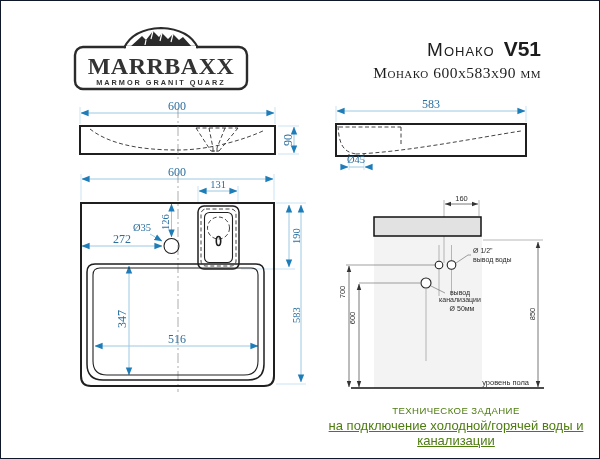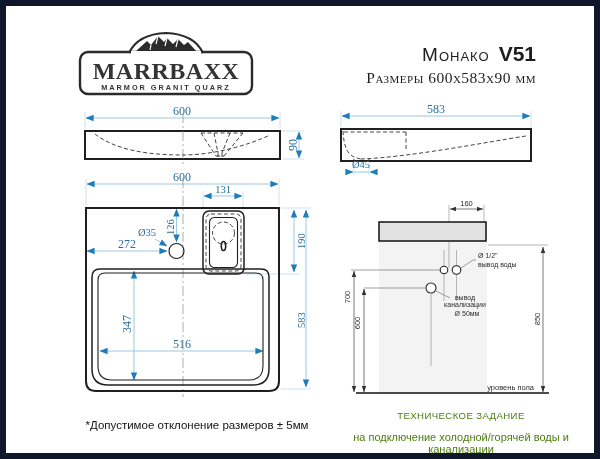--- a/index.html
+++ b/index.html
@@ -1,16 +1,16 @@
 <!DOCTYPE html>
 <html><head>
 <meta charset="utf-8">
 <style>
   html,body{margin:0;padding:0;background:#fff;}
-  .page{position:relative;width:600px;height:459px;background:#ffffff;border:6px solid #0f172a;box-sizing:border-box;overflow:hidden;font-family:"Liberation Sans",sans-serif;}
+  .page{position:relative;width:600px;height:459px;background:#ffffff;border:1px solid #0f172a;box-sizing:border-box;overflow:hidden;font-family:"Liberation Sans",sans-serif;}
   .abs{position:absolute;}
 
   
   .title-block{position:absolute;top:36px;right:58px;text-align:right;color:#1d1d1d;}
   .model-line{font-family:Liberation Sans, sans-serif;font-variant:small-caps;font-size:19px;letter-spacing:1px;}
   .model-code{font-weight:bold;font-size:21px;margin-left:9px;letter-spacing:0;}
   .size-line{font-family:"Liberation Serif",serif;font-variant:small-caps;font-size:15.5px;margin-top:3px;letter-spacing:0.5px;}
 
   
   svg{overflow:visible;}
@@ -27,21 +27,21 @@
   .kdim{stroke:#555;stroke-width:0.8;fill:none;}
   .kthin{stroke:#9a9a9a;stroke-width:0.7;fill:none;}
   .klead{stroke:#777;stroke-width:0.7;fill:none;}
   .ktxt{fill:#2b2b2b;font-family:"Liberation Sans",sans-serif;font-size:7.5px;}
   .ktxt.note{font-size:7px;}
 
   
   .tolerance{position:absolute;left:58px;top:413px;width:266px;text-align:center;font-size:11.5px;color:#141414;}
   .spec{position:absolute;left:326px;top:404px;width:258px;text-align:center;color:#4d7c0f;}
   .spec-title{font-size:9.6px;letter-spacing:0.4px;}
-  .spec-sub{font-size:11px;margin-top:10px;}
+  .spec-sub{font-size:13px;margin-top:2px;text-decoration:underline;}
 </style>
 </head>
 <body>
 
 <div class="page">
 
   <svg width="0" height="0" class="abs">
     <defs>
       <marker id="arrB" viewBox="0 0 10 10" refX="9.5" refY="5" markerWidth="8" markerHeight="8" orient="auto-start-reverse" markerUnits="userSpaceOnUse">
           <path d="M0,1 L10,5 L0,9 Z" fill="#1e7db8"></path>
@@ -59,21 +59,21 @@
     <rect x="2" y="20" width="172" height="42" rx="8" fill="none" stroke="#2b2b2b" stroke-width="2.4"></rect>
     <path d="M53,20.5 H123" stroke="#ffffff" stroke-width="3"></path>
     <text x="88" y="47" text-anchor="middle" font-family="Liberation Serif, serif" font-weight="bold" font-size="24" letter-spacing="0.5" fill="#333333">MARRBAXX</text>
     <text x="88" y="57.5" text-anchor="middle" font-family="Liberation Sans, sans-serif" font-weight="bold" font-size="7.3" letter-spacing="2" fill="#333333">MARMOR GRANIT QUARZ</text>
   </svg>
 
   <div class="title-block">
     <div class="model-line">
       <span>Монако</span><span class="model-code">V51</span>
     </div>
-    <div class="size-line">Размеры 600х583х90 мм</div>
+    <div class="size-line">Монако 600х583х90 мм</div>
   </div>
 
   <svg class="abs" style="left:58px;top:98px" width="245" height="72" viewBox="0 0 245 72">
     <g>
       <path class="extline" d="M21,8 V25 M216,8 V25"></path>
       <line class="dimline" x1="22" y1="14" x2="215" y2="14" marker-start="url(#arrB)" marker-end="url(#arrB)"></line>
       <text class="dimtxt" x="118" y="11" text-anchor="middle">600</text>
       <path class="extline" d="M219,27 H240 M219,55 H240"></path>
       <line class="dimline" x1="235" y1="28" x2="235" y2="54" marker-start="url(#arrB)" marker-end="url(#arrB)"></line>
       <text class="dimtxt" transform="translate(229 41) rotate(-90)" dy="3.5" text-anchor="middle">90</text>
@@ -197,19 +197,18 @@
       <text class="ktxt note" x="129" y="109" text-anchor="middle">канализации</text>
       <text class="ktxt note" x="131" y="118" text-anchor="middle">Ø 50мм</text>
     </g>
 
     <g>
       <line x1="20" y1="195" x2="213" y2="195" stroke="#111" stroke-width="1.6"></line>
       <text class="ktxt" x="198" y="191.5" text-anchor="end">уровень пола</text>
     </g>
   </svg>
 
-  <div class="tolerance">*Допустимое отклонение размеров ± 5мм</div>
   <div class="spec">
     <div class="spec-title">ТЕХНИЧЕСКОЕ ЗАДАНИЕ</div>
     <div class="spec-sub">на подключение холодной/горячей воды и канализации</div>
   </div>
 
 </div>
 
 </body></html>

